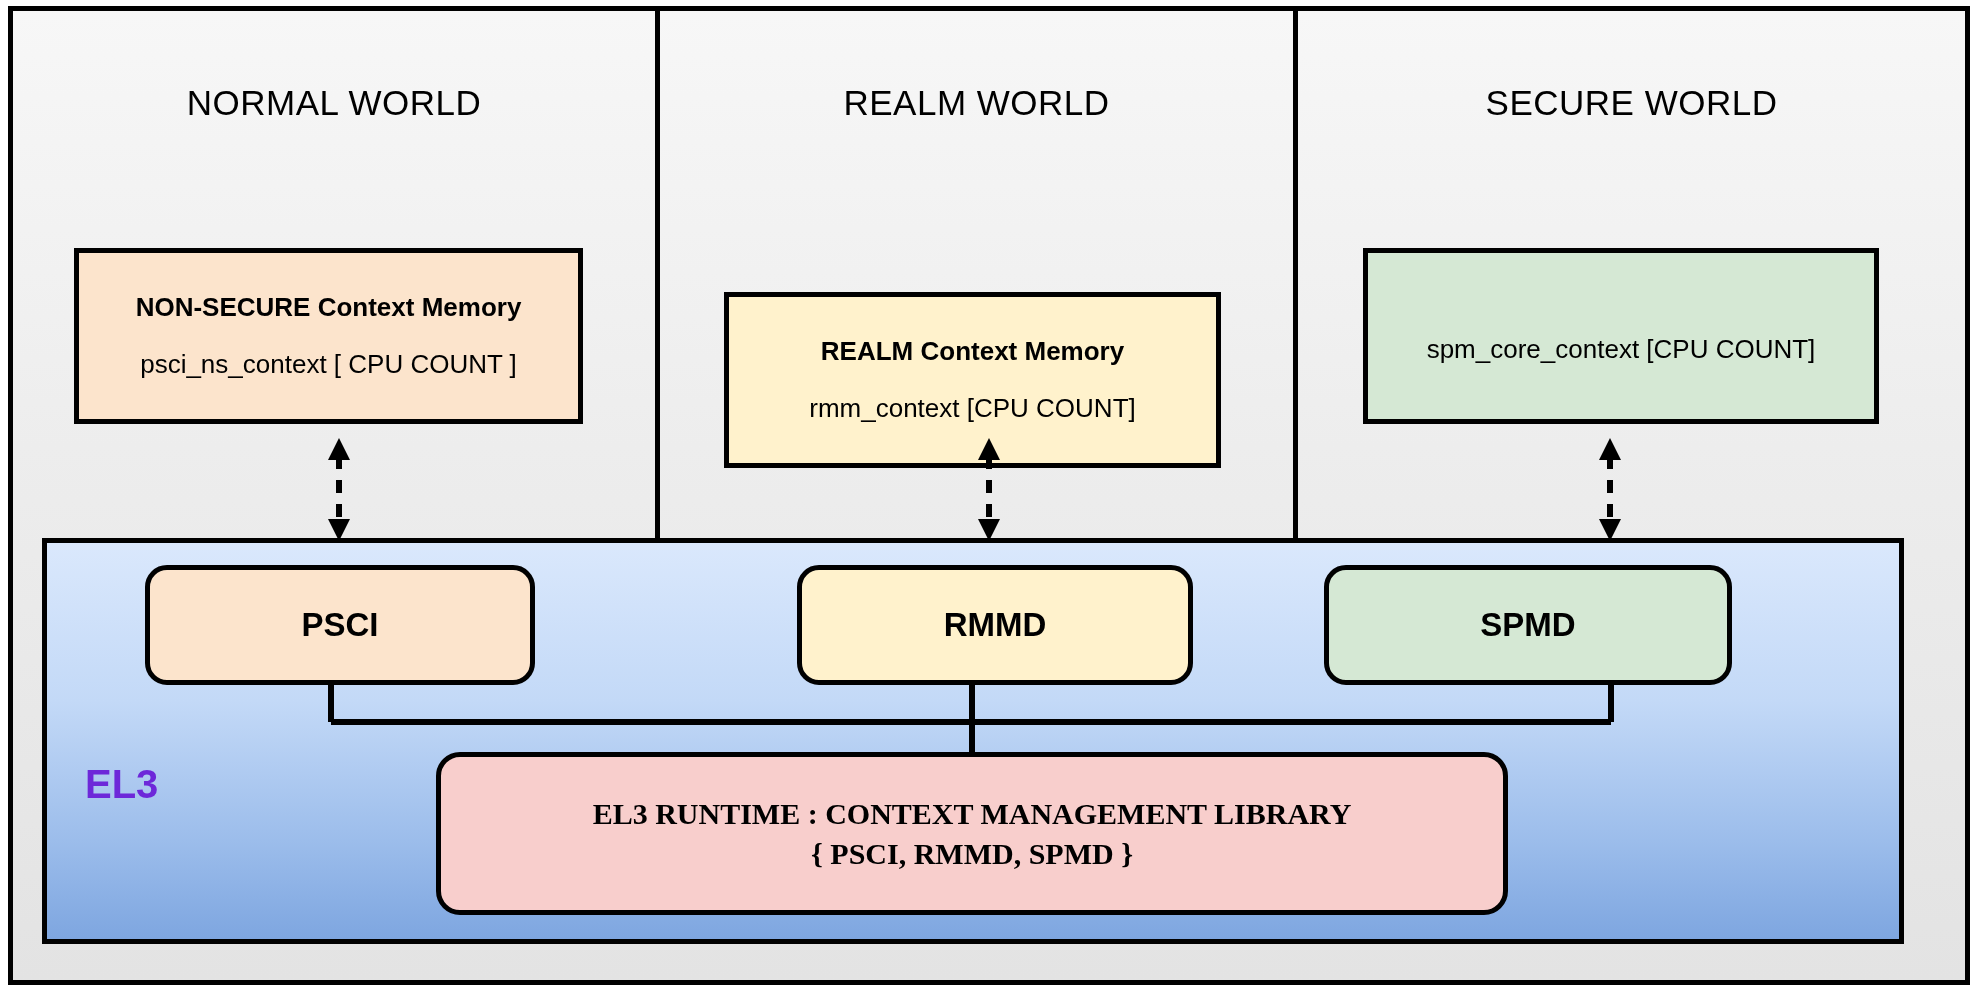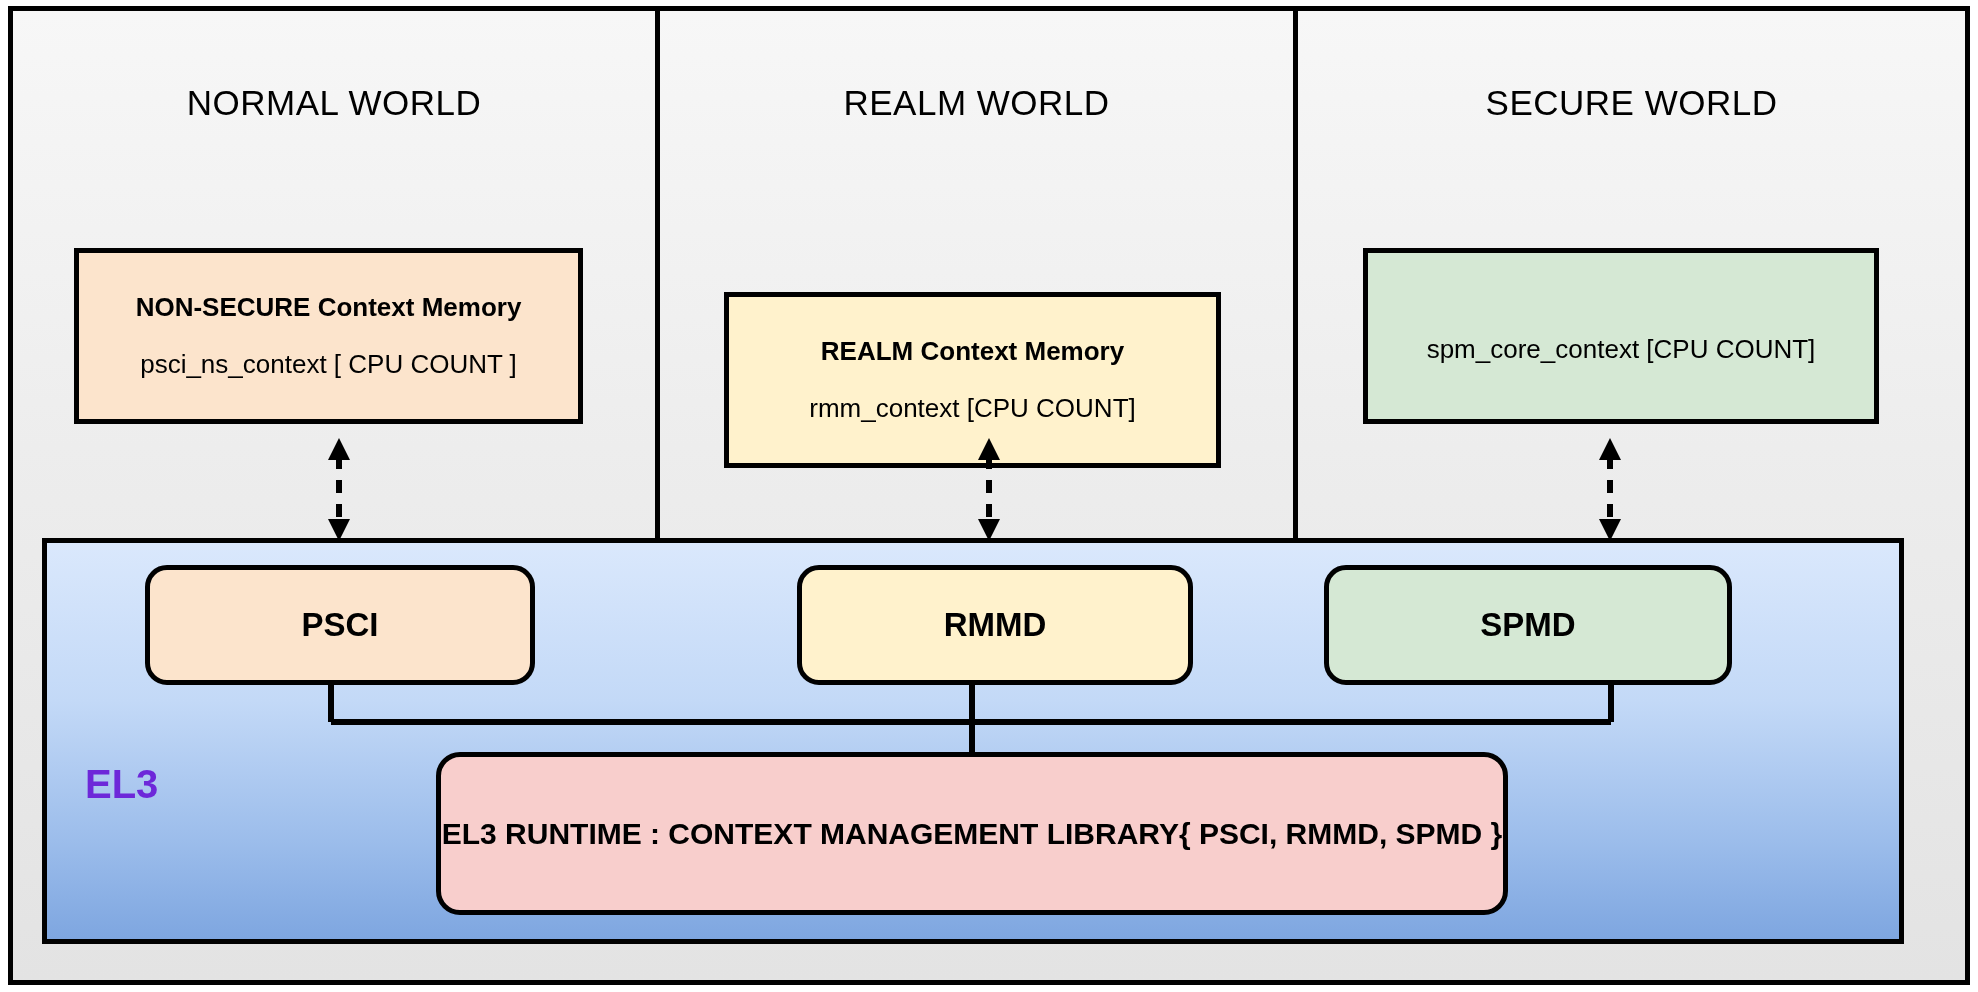--- a/index.html
+++ b/index.html
@@ -124,24 +124,25 @@
     position: absolute;
     left: 436px;
     top: 752px;
     width: 1072px;
     height: 163px;
     box-sizing: border-box;
     border: 5px solid #000000;
     border-radius: 24px;
     background: #f8cecc;
     display: flex;
-    flex-direction: row;
+    flex-direction: column;
     align-items: center;
     justify-content: center;
     line-height: 1.32;
+    font-family: Liberation Serif, serif;
   }
   .runtime-line {
     font-size: 30px;
     font-weight: bold;
     color: #000000;
     text-align: center;
     white-space: nowrap;
   }
   
   .bus-svg {

